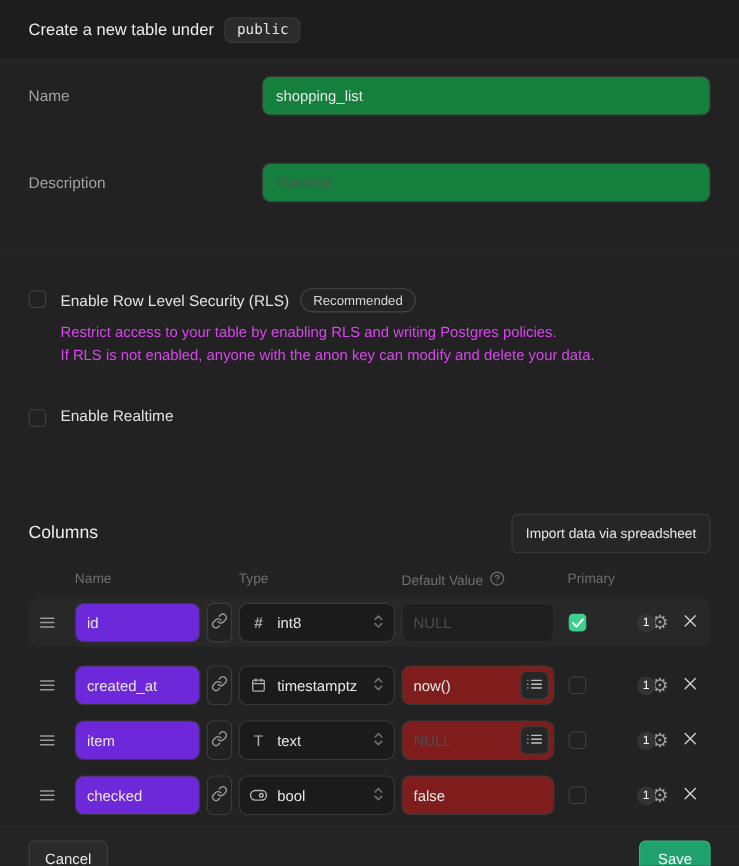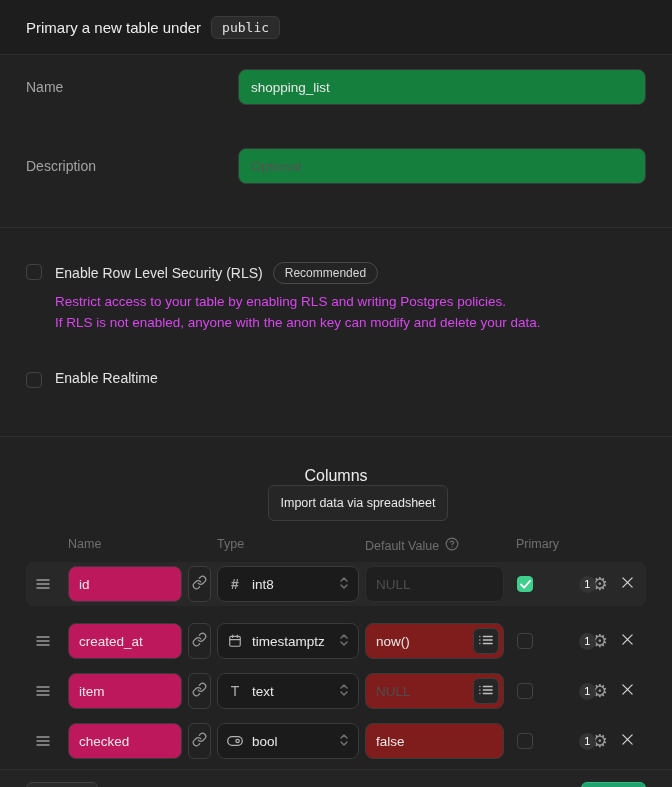--- a/index.html
+++ b/index.html
@@ -47,21 +47,21 @@
   .opt-label-row { display:flex; align-items:center; gap:10px; }
   .opt-label { font-size:14px; color:#e3e3e3; }
   .pill {
     font-size:12px; color:#d6d6d6; border:1px solid #484848; border-radius:999px;
     padding:3px 11px; line-height:1.2; background:#242424;
   }
   .opt-desc { margin-top:7px; font-size:13.5px; line-height:21px; color:#d946ef; }
 
   
   .cols-sec { flex:1 1 auto; padding:30px 26px 0; background:#222; }
-  .cols-head { display:flex; align-items:center; justify-content:space-between;flex-direction:column; }
+  .cols-head { display:flex; align-items:center; justify-content:space-between; }
   .cols-title { font-size:16px; color:#ededed; font-weight:400; }
   .btn {
     display:inline-flex; align-items:center; justify-content:center;
     font-family:"Liberation Sans", sans-serif; cursor:pointer; border-radius:6px;
     border:1px solid #3d3d3d; background:#262626; color:#e8e8e8;
   }
   .import-btn { height:27px; padding:17px 12px; font-size:12.5px;margin-left:44px; }
 
   .tbl-headers {
     display:flex; margin-top:16px; padding-left:42px;
@@ -73,21 +73,21 @@
   .th-prim   { }
 
   .rows-wrap { margin-top:8px; }
   .col-row {
     display:flex; align-items:center; padding:4px 10px; border-radius:8px;
     margin-bottom:6px;
   }
   .col-row.hl { background:#282828; margin-bottom:13px; }
   .drag { width:20px; flex:0 0 20px; display:flex; align-items:center; cursor:grab; }
   .name-in { width:114px; flex:0 0 114px; margin-left:12px; height:36px;
-    background:#be185d; border:1px solid #3a3a3a; border-radius:8px;
+    background:#6d28d9; border:1px solid #3a3a3a; border-radius:8px;
     color:#e8e8e8; font-size:13.5px; padding:0 10px; outline:none;
     font-family:"Liberation Sans", sans-serif; }
   .fk-btn { width:23px; flex:0 0 23px; height:36px; margin-left:6px; border-radius:6px; background:#222; }
   .type-sel {
     width:142px; flex:0 0 142px; height:36px; margin-left:6px;
     background:#1b1b1b; border:1px solid #3a3a3a; border-radius:8px;
     display:flex; align-items:center; gap:9px; padding:0 9px; cursor:pointer;
     overflow:hidden; white-space:nowrap;
   }
   .type-ic { width:16px; flex:0 0 16px; display:flex; align-items:center; justify-content:center;
@@ -117,21 +117,21 @@
   }
   .cancel-btn { height:32px; padding:0 14px; font-size:13.5px; background:#2a2a2a; border-color:#424242; }
   .save-btn { height:32px; padding:0 16px; font-size:13.5px; background:#1fa26e; border-color:#2fbd82; color:#fff; }
 </style>
 </head>
 <body>
 
 <div class="panel">
 
   <div class="hdr">
-    <span class="hdr-title">Primary a new table under</span>
+    <span class="hdr-title">Create a new table under</span>
     <span class="schema-badge">public</span>
   </div>
 
   <div class="form-sec">
     <div class="form-row">
       <div class="form-label">Name</div>
       <input class="txt-input" type="text" value="shopping_list" style="">
     </div>
     <div class="form-row">
       <div class="form-label">Description</div>

